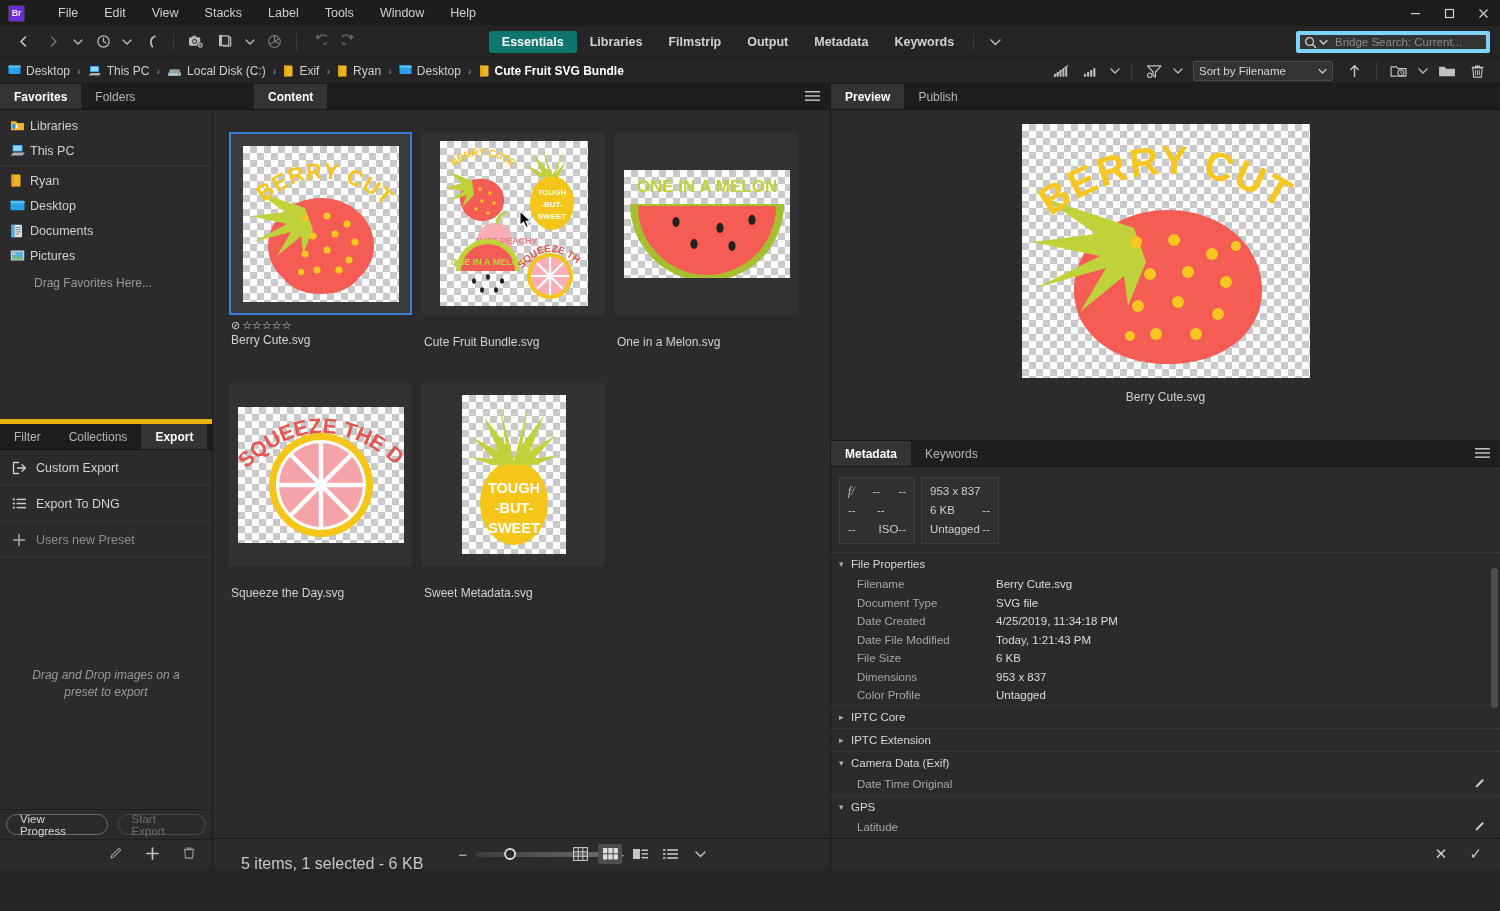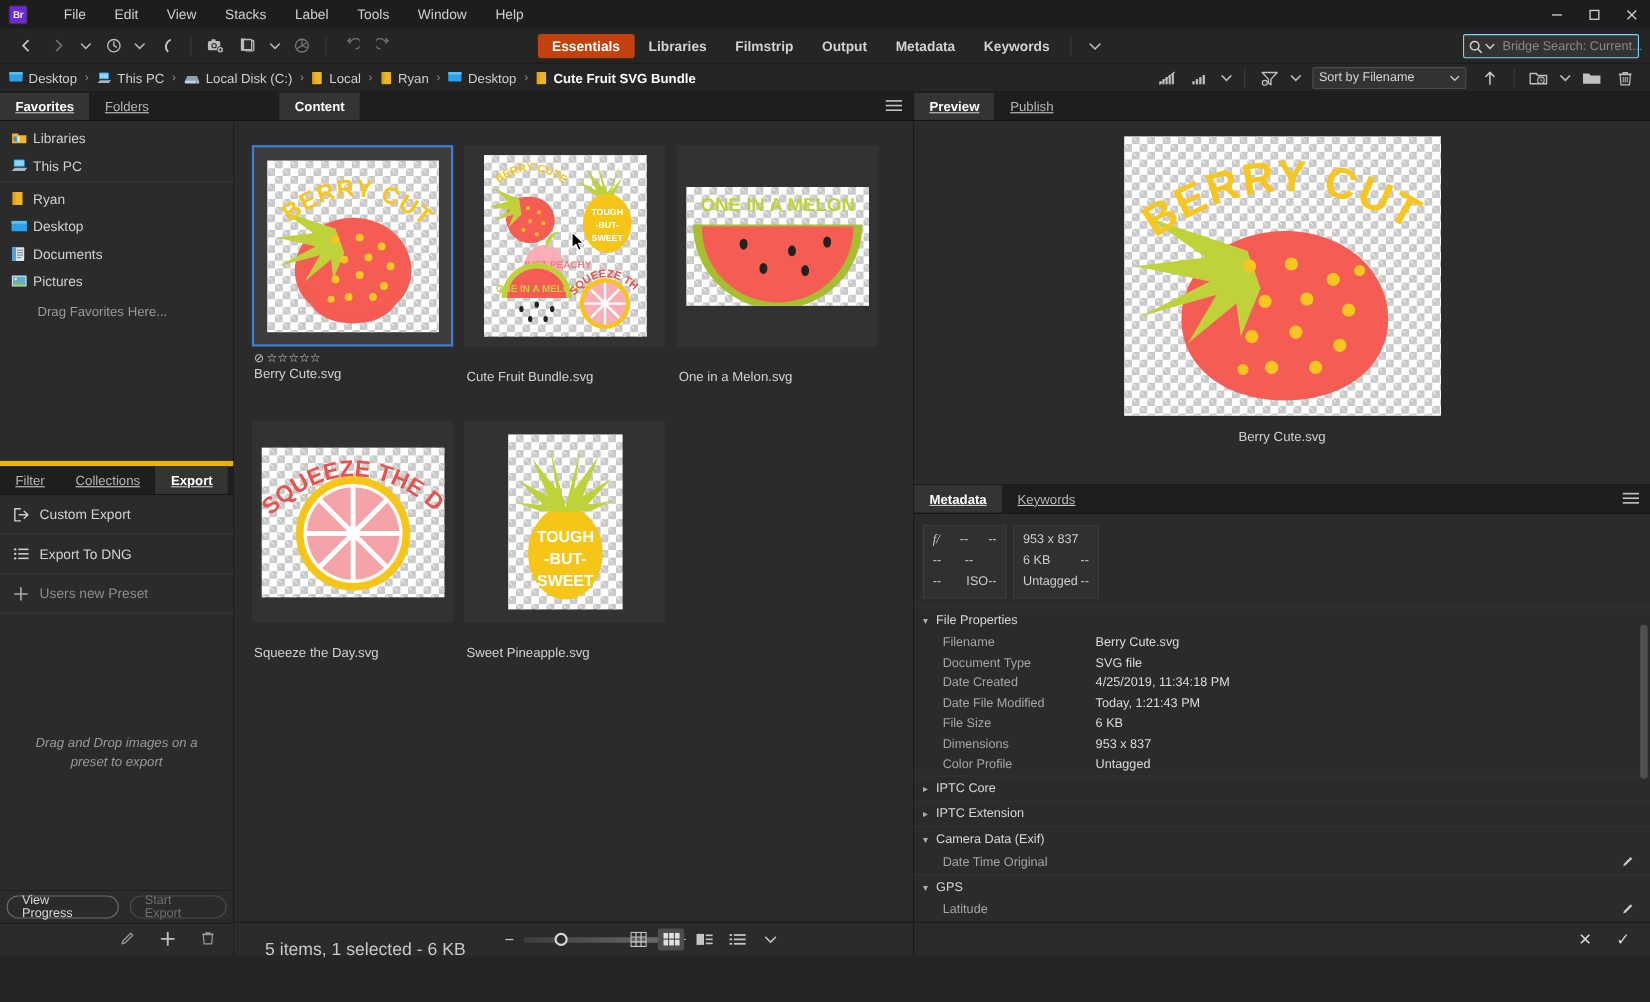--- a/index.html
+++ b/index.html
@@ -48,27 +48,27 @@
   .tsep { width: 1px; height: 18px; background: #3b3b3b; margin: 0 7px; }
 
   .wsbar {
     position: absolute; left: 0; right: 0; display: flex; justify-content: center;
     align-items: center; pointer-events: none;
   }
   .wsbar-inner { display: flex; align-items: center; pointer-events: auto; }
   .wstab {
     padding: 4px 13px; font-size: 12.5px; color: #d2d2d2; font-weight: bold;
   }
-  .wstab.active { background: #c2410c; border-radius: 3px; color: #ffffff; }
+  .wstab.active { background: #0f766e; border-radius: 3px; color: #ffffff; }
   .wsdivider { width: 1px; height: 18px; background: #3b3b3b; margin: 0 6px; }
   .wschev { padding: 4px 10px; color: #c0c0c0; }
 
   .searchbox {
     position: absolute; right: 10px; top: 5px;
-    width: 160px; height: 22px; background: #333333; border: 1px solid #7dd3fc;
+    width: 194px; height: 22px; background: #333333; border: 4px solid #7dd3fc;
     border-radius: 2px; display: flex; align-items: center; padding: 0 4px;
   }
   .searchbox .si { color: #cccccc; font-size: 12px; margin-right: 2px; display:flex; }
   .searchbox input {
     background: transparent; border: none; outline: none; flex: 1;
     color: #cfcfcf; font-size: 11.5px; font-family: inherit; padding-left: 5px;
   }
   .searchbox input::placeholder { color: #8a8a8a; }
 
   
@@ -94,21 +94,20 @@
 
   
   .main { display: flex; height: 785px; }
 
   
   .leftcol { width: 213px; display: flex; flex-direction: column; background: #252525;
              border-right: 1px solid #1b1b1b; }
   .panel-tabs {
     height: 26px; background: #1e1e1e; display: flex; align-items: stretch;
     border-bottom: 1px solid #151515;
-    text-decoration: underline;
   }
   .ptab {
     padding: 0 14px; display: flex; align-items: center; font-size: 12px;
     color: #b6b6b6; background: #1e1e1e;
   }
   .ptab.active { background: #343434; color: #ffffff; font-weight: bold; }
 
   .favlist { flex: 1; background: #2b2b2b; padding-top: 3px; overflow: hidden; }
   .favitem {
     display: flex; align-items: center; height: 25px; padding-left: 10px;
@@ -414,21 +413,21 @@
       </span>
       <span class="crumb-sep">›</span>
 
       <span class="crumb">
         <span class="ico">
             <svg width="11" height="12" viewBox="0 0 11 12">
               <rect x="1" y="0.5" width="8.5" height="11" rx="0.8" fill="#f0b429"></rect>
               <rect x="1" y="0.5" width="2.6" height="11" fill="#e3a316"></rect>
             </svg>
           </span>
-        <span>Local</span>
+        <span>Exif</span>
       </span>
       <span class="crumb-sep">›</span>
 
       <span class="crumb">
         <span class="ico">
             <svg width="11" height="12" viewBox="0 0 11 12">
               <rect x="1" y="0.5" width="8.5" height="11" rx="0.8" fill="#f0b429"></rect>
               <rect x="1" y="0.5" width="2.6" height="11" fill="#e3a316"></rect>
             </svg>
           </span>
@@ -820,21 +819,21 @@
             <div class="checker" style="width:104px;height:159px;position:relative;">
               <svg viewBox="0 0 104 159" width="104" height="159" style="position:absolute;left:0;top:0;">
                 <ellipse cx="52" cy="108" rx="34" ry="42" fill="#f5c518"></ellipse>
                 <path d="M52 66 L38 12 L44 50 L22 22 L36 56 L10 42 L32 64 L8 62 L30 70 L74 70 L96 60 L72 64 L94 40 L68 56 L82 20 L60 50 L66 12 Z" fill="#bfd23a"></path>
                 <text x="52" y="98" font-size="14.5" font-weight="bold" fill="#ffffff" text-anchor="middle" font-family="Liberation Sans, sans-serif">TOUGH</text>
                 <text x="52" y="118" font-size="14.5" font-weight="bold" fill="#ffffff" text-anchor="middle" font-family="Liberation Sans, sans-serif">-BUT-</text>
                 <text x="52" y="138" font-size="14.5" font-weight="bold" fill="#ffffff" text-anchor="middle" font-family="Liberation Sans, sans-serif">SWEET</text>
               </svg>
             </div>
           </div>
-          <div class="cellname" style="margin-top:20px">Sweet Pineapple.svg</div>
+          <div class="cellname" style="margin-top:20px">Sweet Metadata.svg</div>
         </div>
       </div>
 
       <div class="statusbar">
         <div class="statustext">5 items, 1 selected - 6 KB</div>
         <div class="zoomgrp">
           <span style="font-size:15px;color:#c5c5c5;">−</span>
           <span class="slider">
             <span class="track"></span>
             <span class="knob"></span>

